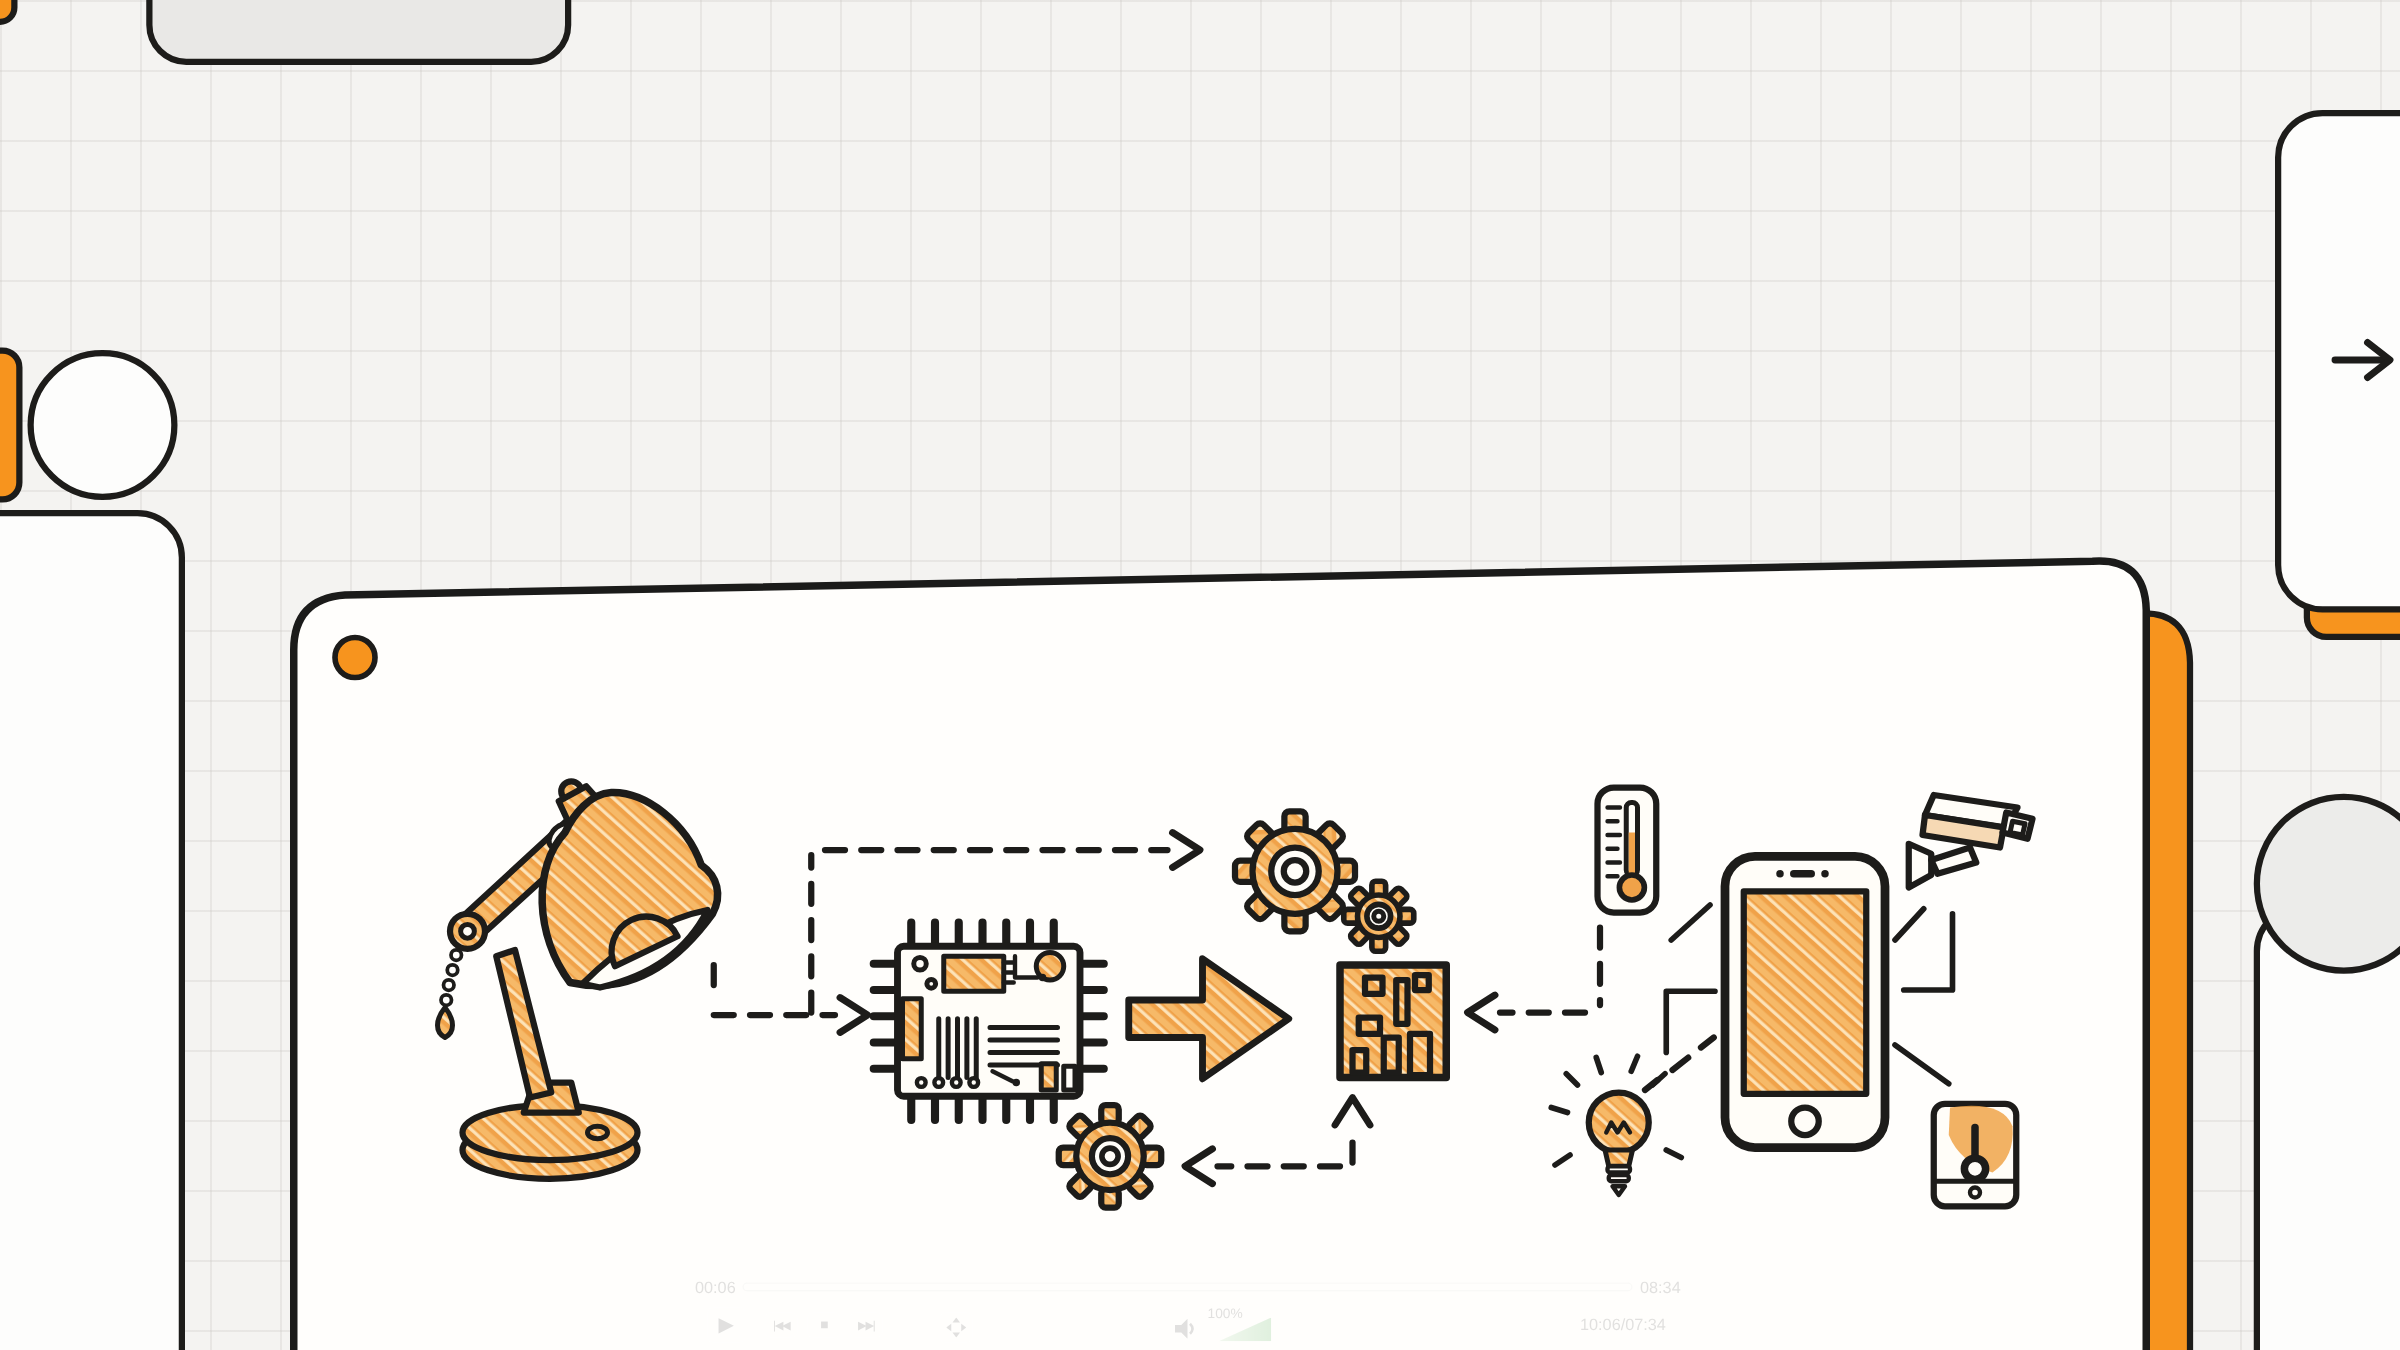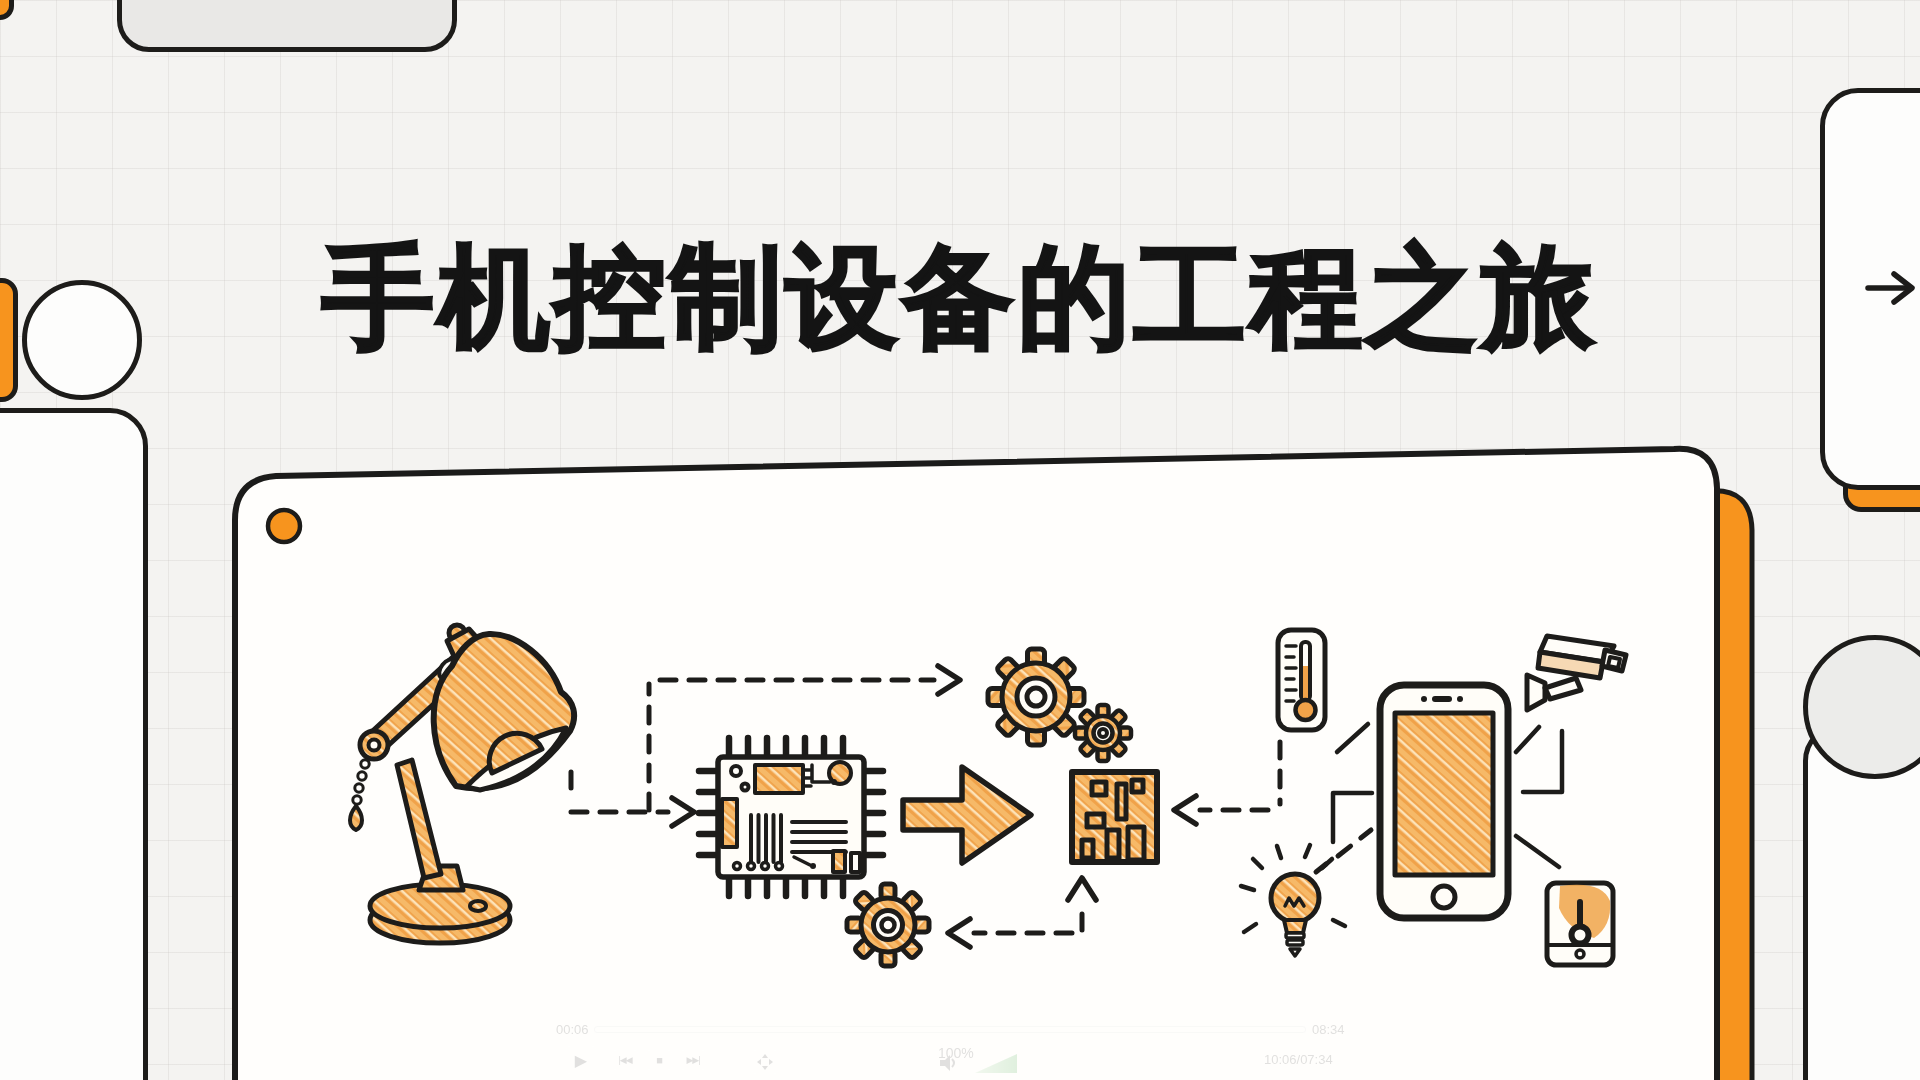--- a/index.html
+++ b/index.html
@@ -256,21 +256,20 @@
         <circle cx="1580" cy="954" r="4" fill="#fffdf8" stroke-width="3.5"></circle>
       </g>
 
       <g stroke-width="5.5">
         <path d="M1868,288 L1908,288"></path>
         <path d="M1894,274 L1912,288 L1894,302"></path>
       </g>
     </g>
   </svg>
 
-  <h1 class="title">手机控制设备的工程之旅</h1>
 
   <div class="player">
     <span class="ptime" style="left:556px;top:1022px;">00:06</span>
     <div class="ptrack"></div>
     <span class="ptime" style="left:1312px;top:1022px;">08:34</span>
 
     <div class="pbtn" style="left:566px;top:1046px;width:30px;height:28px;font-size:16px;">
         <span>▶</span>
       </div>
     <div class="pbtn small" style="left:612px;top:1050px;">
@@ -290,18 +289,18 @@
           <polygon points="0,8 4,5 4,11"></polygon>
           <polygon points="16,8 12,5 12,11"></polygon>
         </g>
       </svg>
     </div>
 
     <svg width="18" height="16" viewBox="0 0 18 16" style="left:940px;top:1055px;">
       <polygon points="0,5 5,5 10,0 10,16 5,11 0,11" fill="#8a8a8a"></polygon>
       <path d="M12,4 Q16,8 12,12" stroke="#8a8a8a" stroke-width="2" fill="none"></path>
     </svg>
-    <span style="left:938px;top:1045px;font-size:14px;">100%</span>
+    <span style="left:966px;top:1045px;font-size:11px;">100%</span>
     <div class="pramp"></div>
     <span class="ptime" style="left:1264px;top:1052px;">10:06/07:34</span>
   </div>
 
 </div>
 
 </body></html>

